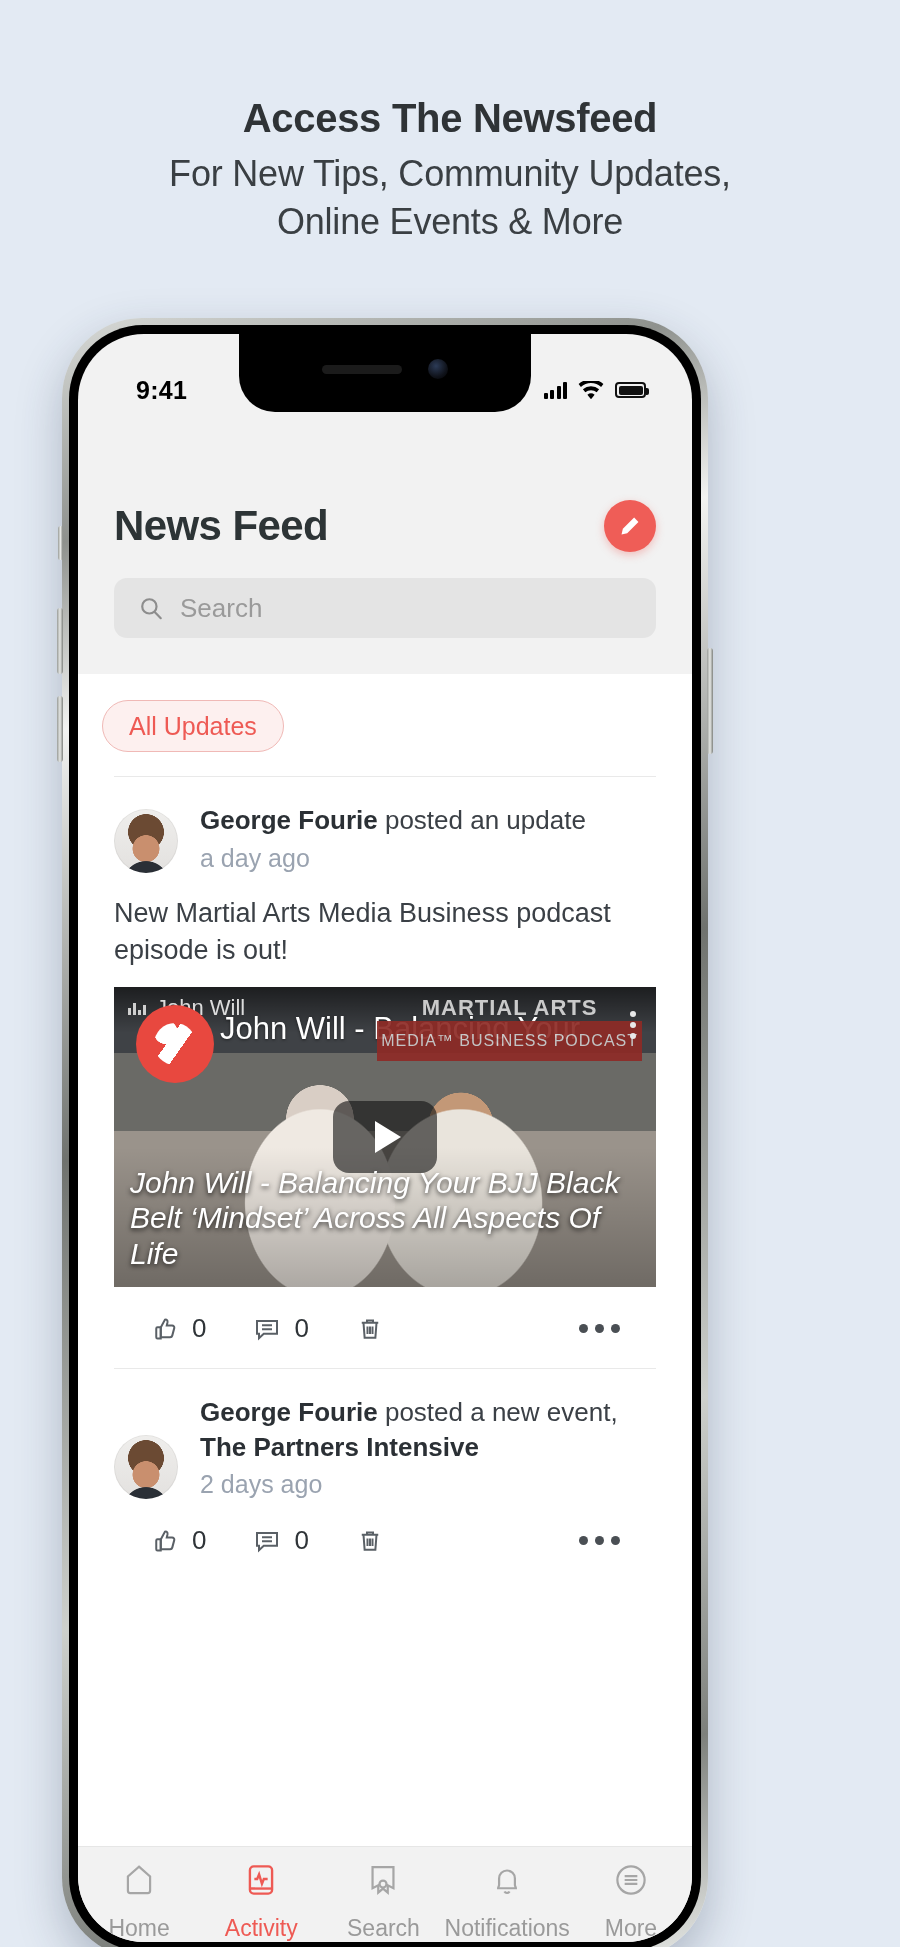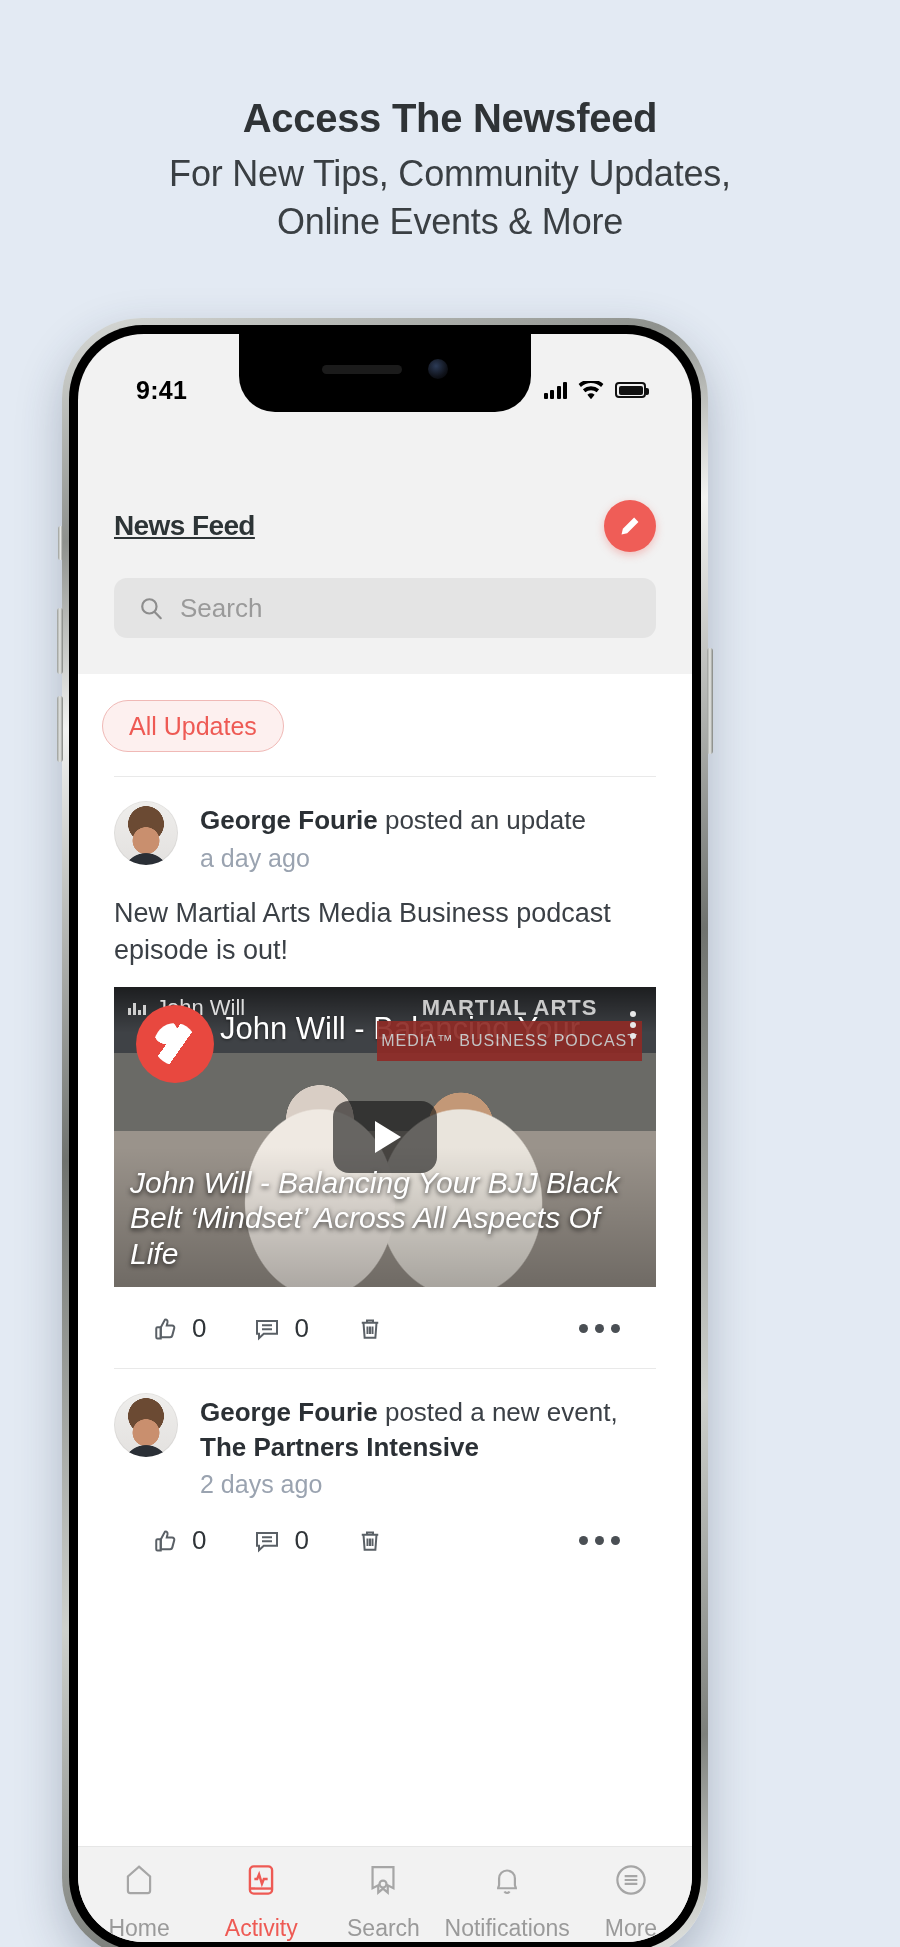--- a/index.html
+++ b/index.html
@@ -74,21 +74,21 @@
   .battery::after{ content:""; position:absolute; right:-5px; top:4px; width:3px;height:7px;
      background:#111; border-radius:0 2px 2px 0;}
   .battery span{ display:block; height:100%; background:#111; border-radius:2px; }
 
   
   .app-header{
     position:absolute; top:86px; left:0; width:100%; background:#f2f2f2;
     padding:80px 36px 22px 36px; z-index:4;
   }
   .title-row{ display:flex; align-items:center; justify-content:space-between; }
-  .page-title{ font-size:28px; font-weight:bold; color:#2d3436; letter-spacing:-.6px;text-decoration:underline;}
+  .page-title{ font-size:42px; font-weight:bold; color:#2d3436; letter-spacing:-.6px;}
   .compose-btn{
     width:52px; height:52px; border-radius:50%; background:#ef5d57;
     display:flex; align-items:center; justify-content:center;
     box-shadow:0 3px 8px rgba(239,93,87,.35);
   }
   .searchbar{
     margin-top:26px; height:60px; background:#e4e4e4; border-radius:13px;
     display:flex; align-items:center; gap:16px; padding:0 24px;
   }
   .search-ph{ font-size:26px; color:#9a9a9a; }
@@ -100,21 +100,21 @@
   }
   .filter-row{ padding:26px 36px 24px 24px; }
   .pill{
     display:inline-flex; align-items:center; justify-content:center;
     height:52px; padding:0 26px; border:1.5px solid #f0b9b6; border-radius:26px;
     background:#fdf0ef; color:#ee5a54; font-size:25px;
   }
   .divider{ height:1px; background:#e9e9e9; margin:0 36px; }
 
   .post{ padding:24px 36px 0 36px; }
-  .post-head{ display:flex; gap:22px; align-items:flex-start; }
+  .post-head{ display:flex; gap:22px; align-items:flex-end; }
   .avatar{
     width:64px; height:64px; border-radius:50%; flex:none;
     background:
       radial-gradient(circle at 50% 118%, #2a2f36 0 28%, rgba(0,0,0,0) 29%),
       radial-gradient(circle at 50% 62%, #c98f6e 0 26%, rgba(0,0,0,0) 27%),
       radial-gradient(circle at 50% 36%, #6b4a33 0 34%, rgba(0,0,0,0) 35%),
       linear-gradient(#efeeec,#e3e1df);
     box-shadow:inset 0 0 0 1px rgba(0,0,0,.05);
   }
   .post-meta{ padding-top:2px; }

